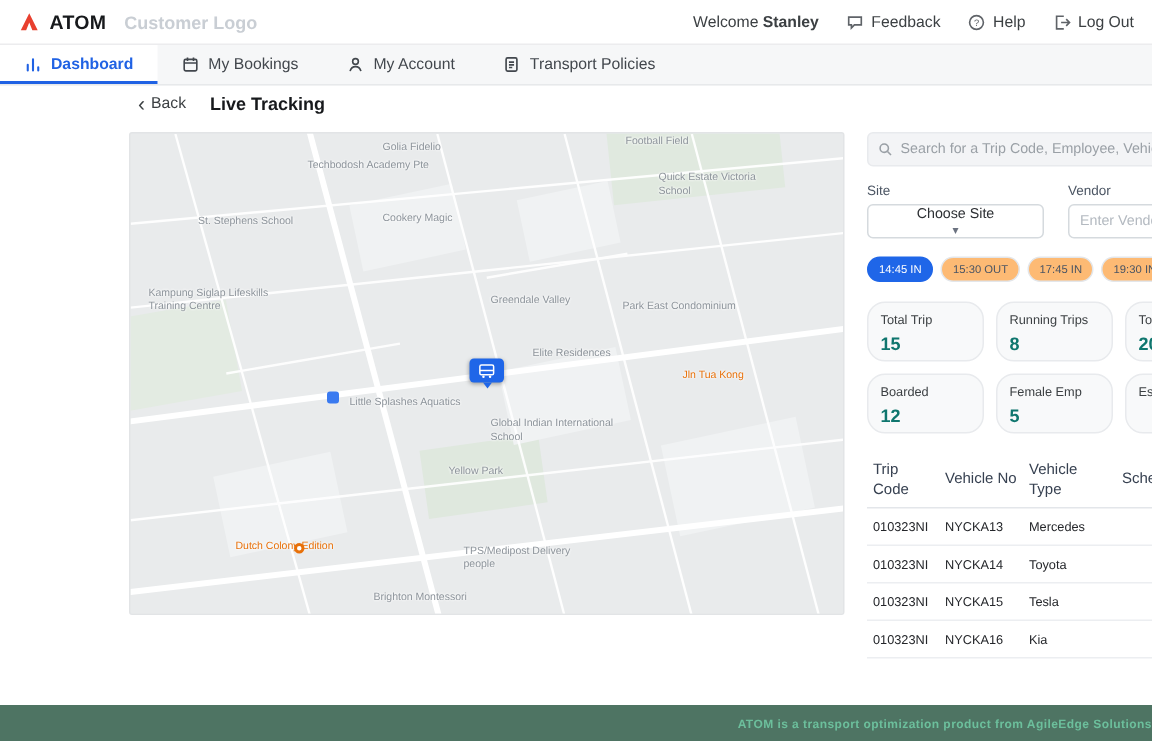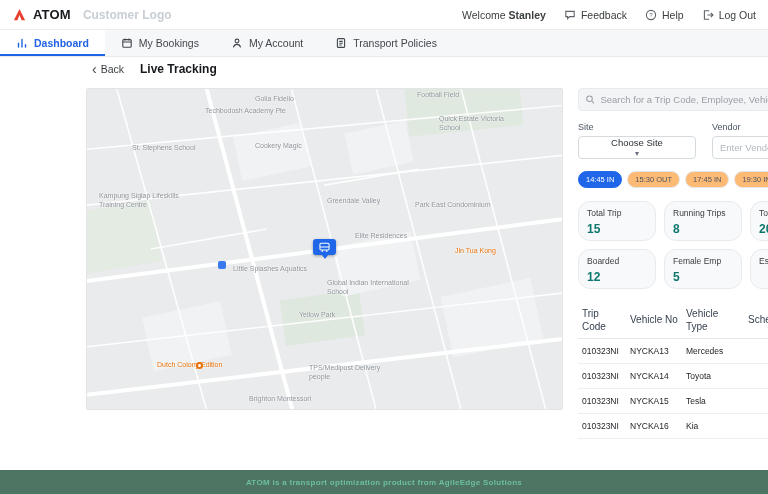--- a/index.html
+++ b/index.html
@@ -89,21 +89,21 @@
 
   table.trips { border-collapse:collapse; table-layout:fixed; width:258px; margin-top:14px; }
   table.trips th { font-size:10px; font-weight:normal; color:#374151; text-align:left; vertical-align:middle;
                    padding:5px 4px; line-height:1.25; border-bottom:1px solid #e3e6ea; }
   table.trips td { font-size:8.5px; color:#24262a; padding:7px 4px; border-bottom:1px solid #eceef1;
                    white-space:nowrap; }
   col.c1 { width:48px; } col.c2 { width:56px; } col.c3 { width:62px; } col.c4 { width:92px; }
 
   
   .footer { position:absolute; left:0; top:470px; width:768px; height:24px; background:#4e7463;
-            display:flex; align-items:center; justify-content:center; }
+            display:flex; align-items:center; justify-content:flex-end; }
   .footer-text { font-size:8px; font-weight:bold; color:#6cbf9c; letter-spacing:.3px; filter:blur(.3px); }
 </style>
 </head>
 <body>
 
 <div class="app">
 
   <div class="topbar">
     <div class="topbar-left">
       <span class="logo-mark">

